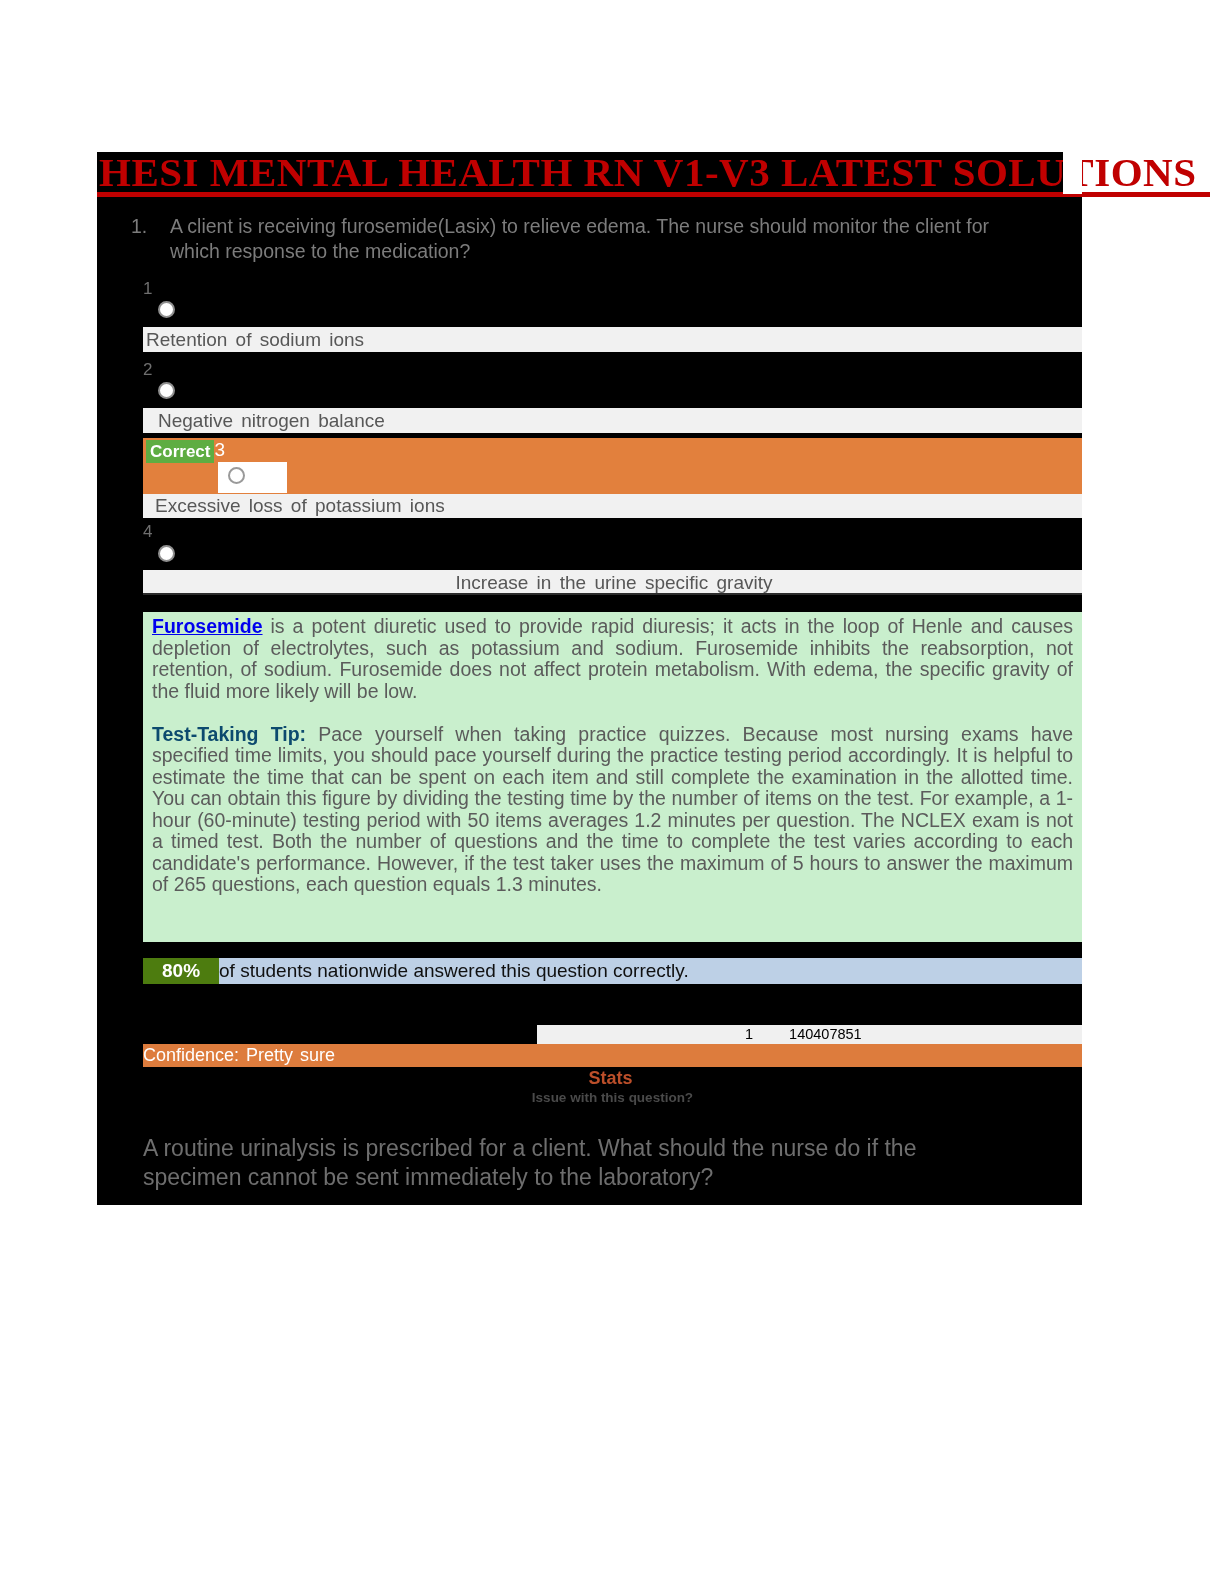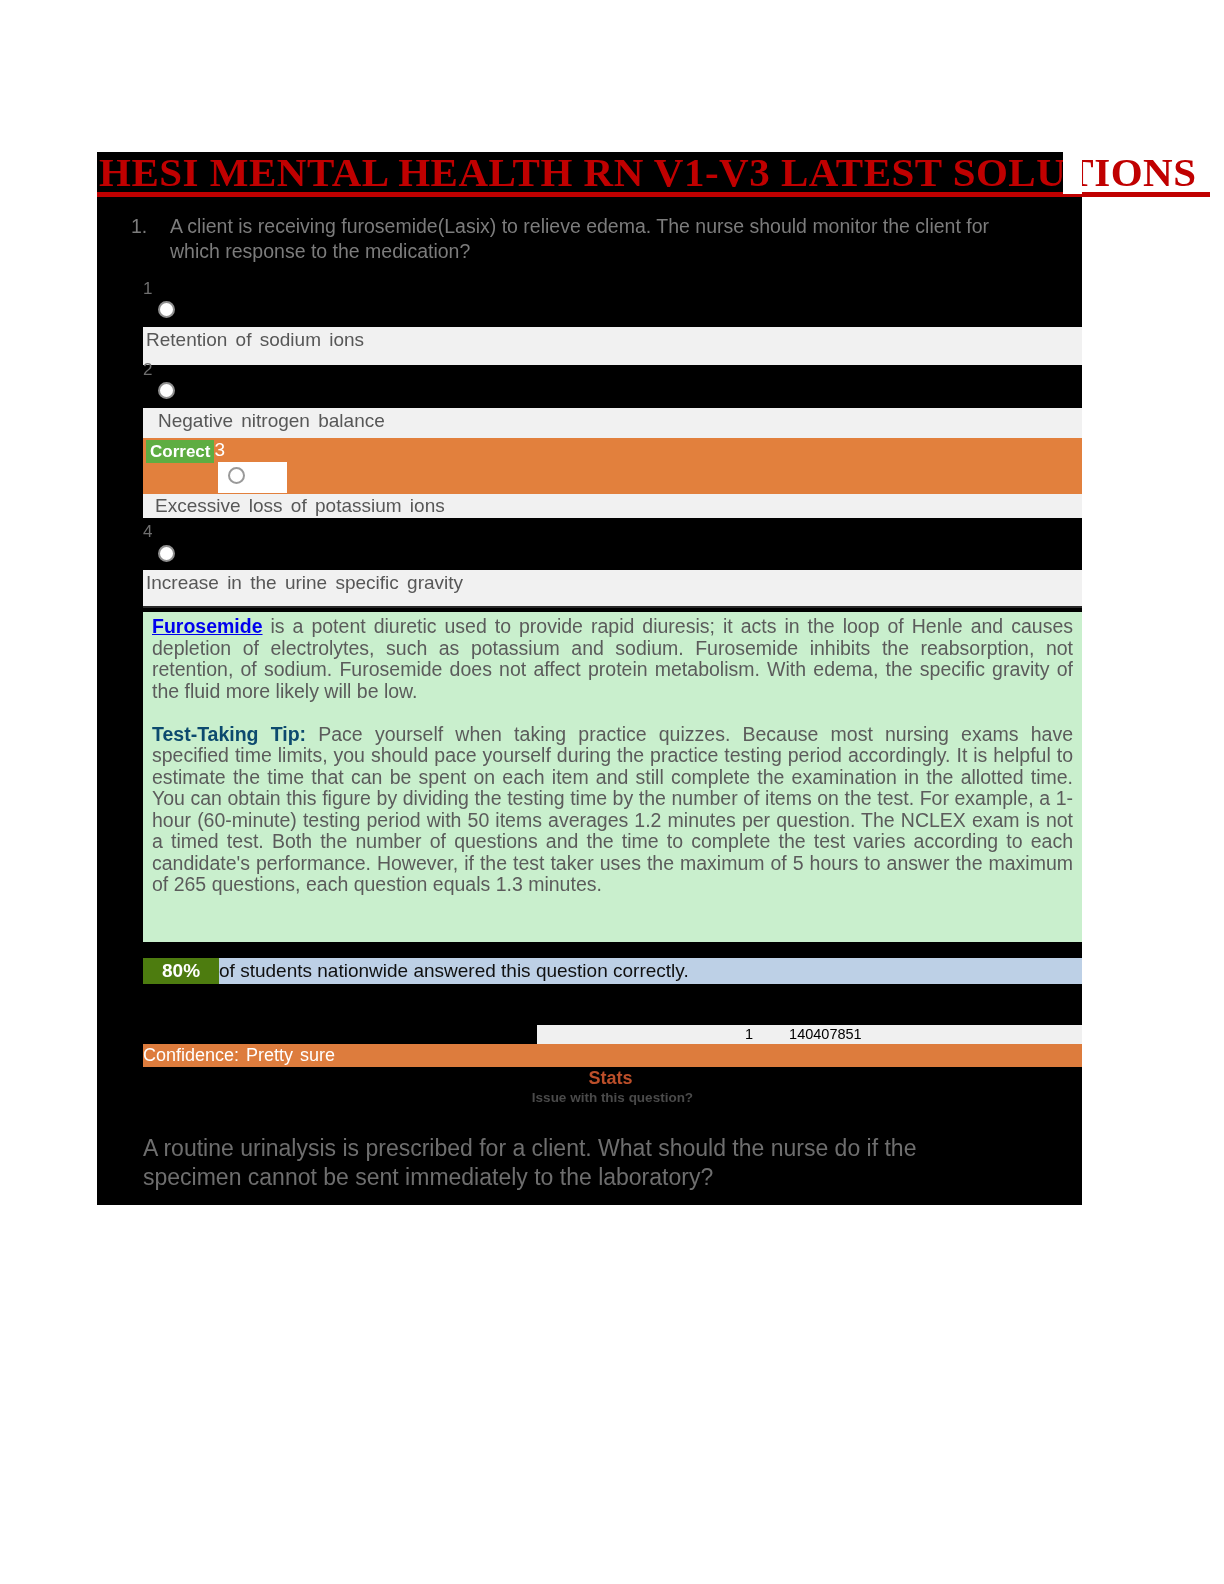--- a/index.html
+++ b/index.html
@@ -25,21 +25,21 @@
         font-size:19.5px; line-height:25px; }
   .q1 .qnum { width:39px; flex:none; }
   .q1 .qtext { width:838px; }
   
   .opt-num { position:absolute; left:46px; color:#6f6f6f; font-size:17px; line-height:18px; }
   .radio {
     position:absolute; width:17px; height:17px; border-radius:50%;
     background:#ffffff; border:2px solid #8f8f8f; cursor:pointer;
   }
   .opt-bar {
-    position:absolute; left:46px; width:939px; height:38px; background:#f1f1f1;
+    position:absolute; left:46px; width:939px; height:25px; background:#f1f1f1;
     color:#575757; font-size:19px; line-height:25px; padding-left:3px;
     word-spacing:3px; white-space:nowrap; cursor:pointer;
   }
   .opt-bar.underlined { border-bottom:2px solid #2b2b2b; }
   .correct-block {
     position:absolute; left:46px; top:286px; width:939px; height:56px; background:#e2803d;
   }
   .correct-label {
     display:inline-block; background:#5ead42; color:#ffffff; font-weight:bold;
     font-size:17px; line-height:21px; padding:1px 4px; margin:2px 0 0 3px;
@@ -128,21 +128,21 @@
       <div class="correct-radio-box">
         <span class="radio"></span>
       </div>
     </div>
     <div class="opt-bar" style="top:342px; height:24px; line-height:24px;padding-left:12px;">
       <span>Excessive loss of potassium ions</span>
     </div>
 
     <div class="opt-num" style="top:371px;">4</div>
     <span class="radio" style="left:61px; top:393px;"></span>
-    <div class="opt-bar underlined" style="top:418px;">
+    <div class="opt-bar underlined" style="top:418px;text-align:center;">
       <span>Increase in the urine specific gravity</span>
     </div>
 
     <div class="rationale">
       <p><a>Furosemide</a><span> is a potent diuretic used to provide rapid diuresis; it acts in the loop of Henle and causes depletion of electrolytes, such as potassium and sodium. Furosemide inhibits the reabsorption, not retention, of sodium. Furosemide does not affect protein metabolism. With edema, the specific gravity of the fluid more likely will be low.</span></p>
       <p><b>Test-Taking Tip:</b><span> Pace yourself when taking practice quizzes. Because most nursing exams have specified time limits, you should pace yourself during the practice testing period accordingly. It is helpful to estimate the time that can be spent on each item and still complete the examination in the allotted time. You can obtain this figure by dividing the testing time by the number of items on the test. For example, a 1-hour (60-minute) testing period with 50 items averages 1.2 minutes per question. The NCLEX exam is not a timed test. Both the number of questions and the time to complete the test varies according to each candidate's performance. However, if the test taker uses the maximum of 5 hours to answer the maximum of 265 questions, each question equals 1.3 minutes.</span></p>
     </div>
 
     <div class="nat-bar">
       <span class="nat-badge">80%</span><span>of students nationwide answered this question correctly.</span>

